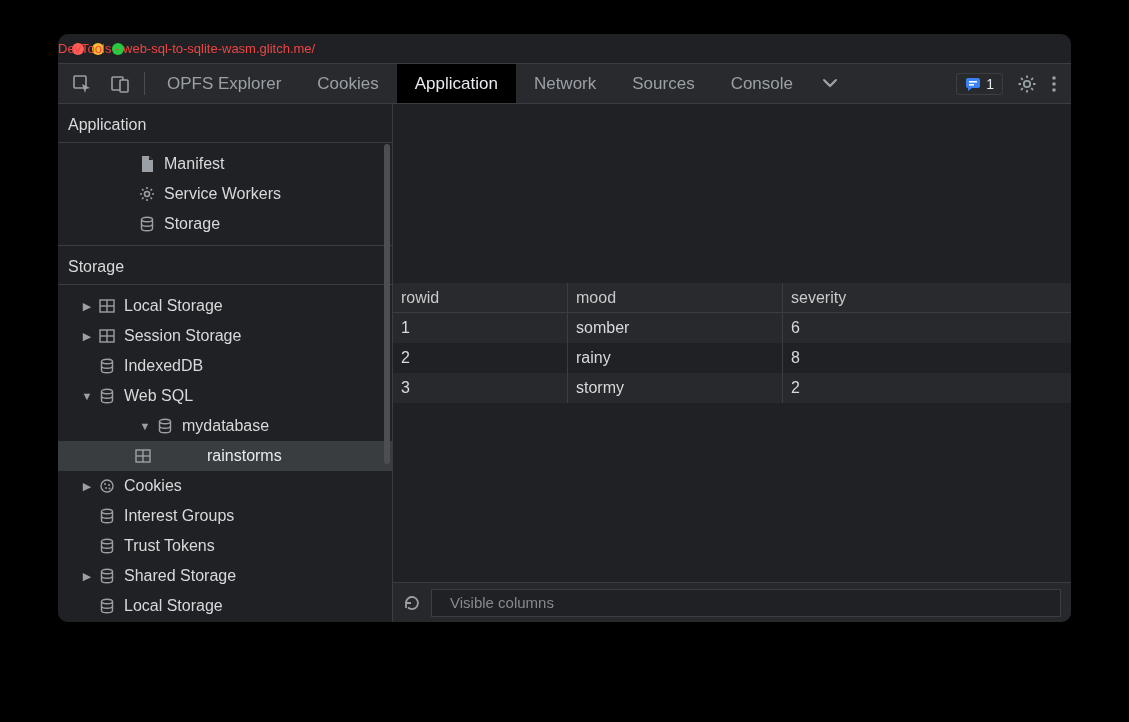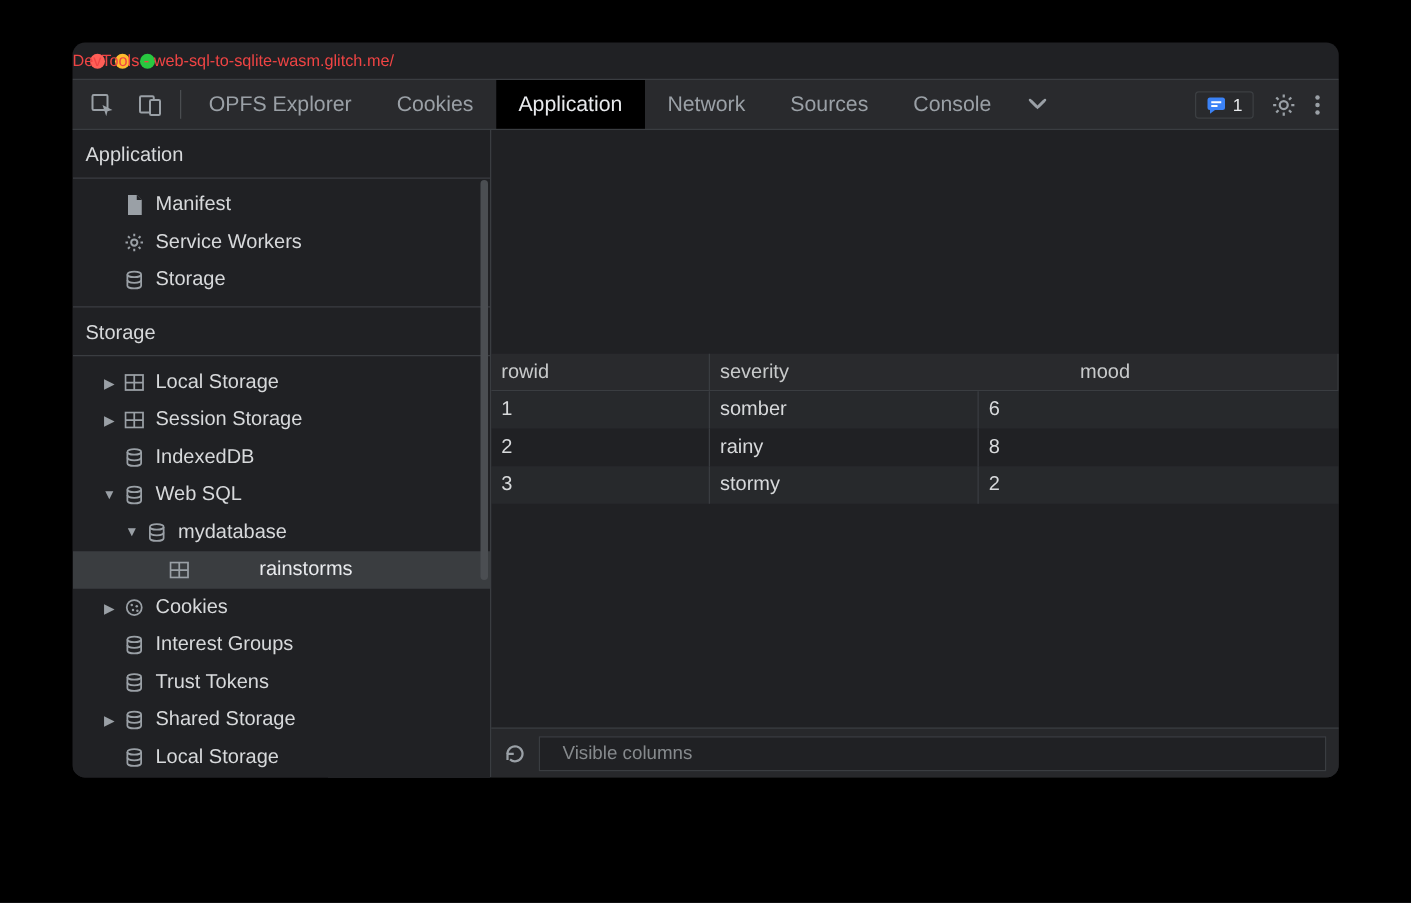--- a/index.html
+++ b/index.html
@@ -152,21 +152,21 @@
   .arrow.blank { visibility: hidden; }
   .ti-icon {
     width: 18px;
     display: inline-flex;
     justify-content: center;
     margin-right: 8px;
     color: #9aa0a6;
   }
   .ti-icon svg { display:block; }
   .indent-1 { padding-left: 22px; }
-  .indent-2 { padding-left: 40px; }
+  .indent-2 { padding-left: 40px; margin-left: 40px; }
   .indent-4 { padding-left: 76px; gap: 47px; }
   .sep-line { height:1px; background:#3a3d41; }
   
   .panel {
     flex: 1;
     display: flex;
     flex-direction: column;
     background: #202124;
   }
   .table {
@@ -483,22 +483,22 @@
             </span>
           <span>Local Storage</span>
         </div>
       </div>
     </div>
 
     <div class="panel">
       <div class="table">
         <div class="thead">
           <div class="cell c0">rowid</div>
+          <div class="cell c1">mood</div>
           <div class="cell c2">severity</div>
-          <div class="cell c1">mood</div>
         </div>
         <div class="tbody">
           <div class="trow">
             <div class="cell c0">1</div>
             <div class="cell c1">somber</div>
             <div class="cell c2">6</div>
           </div>
           <div class="trow">
             <div class="cell c0">2</div>
             <div class="cell c1">rainy</div>

